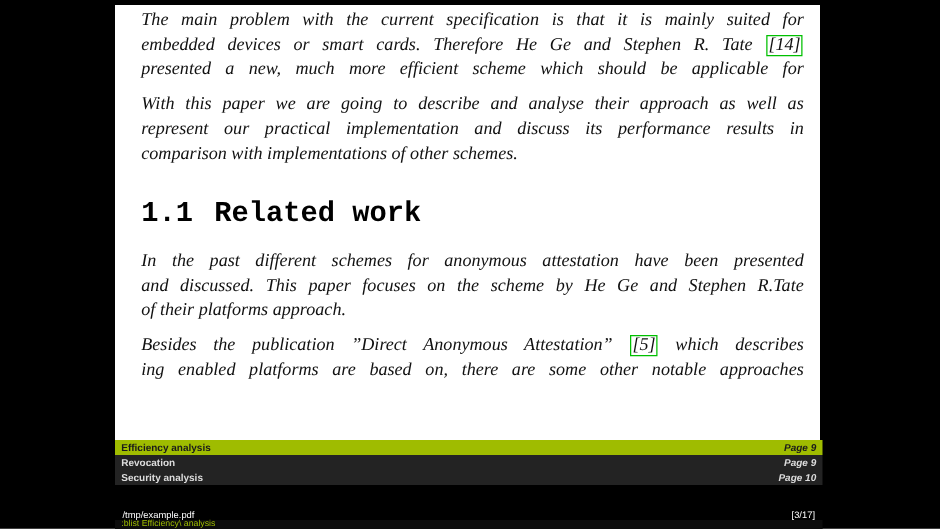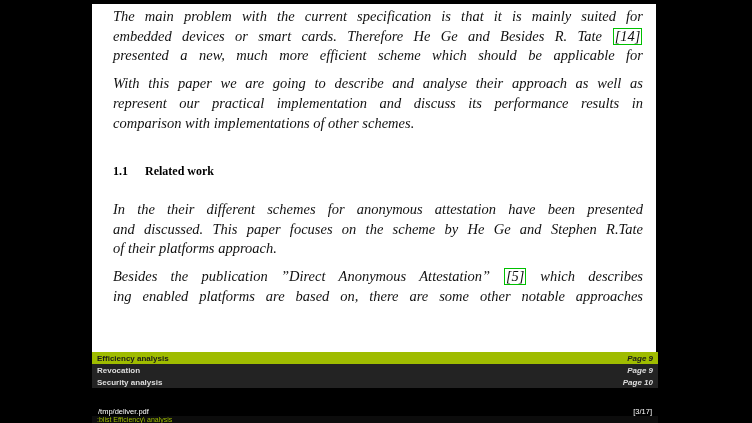--- a/index.html
+++ b/index.html
@@ -13,21 +13,21 @@
   .window{position:absolute;left:92px;top:4px;width:566px;height:419px;background:#000;}
   .page{position:absolute;left:0;top:0;width:564px;height:365px;background:var(--page_bg);
         overflow:hidden;}
   .page-inner{padding:3px 13px 0 21px;font-family:"Liberation Serif","DejaVu Serif",serif;
         font-size:14.5px;line-height:19.7px;color:var(--text);}
   .para{margin:0 0 8px 0;}
   .line{text-align:justify;text-align-last:justify;white-space:normal;font-style:italic;}
   .line.end{text-align-last:left;}
   .cite{border:1px solid var(--link_border);padding:0 0.5px;margin:0 1px;display:inline-block;
         line-height:15px;}
-  .heading{font-weight:bold;font-size:12px;margin:29px 0 18px 0;color:#000;}
+  .heading{font-weight:bold;font-size:23px;margin:29px 0 18px 0;color:#000;font-family:Liberation Mono, monospace;}
   .hnum{margin-right:17px;}
   .completion{position:absolute;left:0;top:348px;width:100%;}
   .crow{height:12px;background:var(--completion_bg);color:var(--completion_fg);
         display:flex;justify-content:space-between;align-items:center;padding:0 5px;
         font-size:8px;font-weight:bold;}
   .crow.hl{background:var(--highlight);color:#1A1A1A;}
   .cdetail{font-style:italic;}
   .statusbar{position:absolute;left:0;top:403px;width:100%;height:9px;background:var(--statusbar_bg);
         color:var(--statusbar_fg);font-size:7.5px;display:flex;justify-content:space-between;
         align-items:center;padding:0 6px;box-sizing:border-box;}
@@ -37,31 +37,31 @@
 </style>
 </head>
 <body>
 
 <div class="window">
 
   <div class="page">
     <div class="page-inner">
         <div class="para">
           <div class="line"><span>The main problem with the current specification is that it is mainly suited for</span></div>
-          <div class="line"><span>embedded devices or smart cards.  Therefore He Ge and Besides R. Tate </span><span class="cite">[14]</span></div>
+          <div class="line"><span>embedded devices or smart cards.  Therefore He Ge and Stephen R. Tate </span><span class="cite">[14]</span></div>
           <div class="line"><span>presented a new, much more efficient scheme which should be applicable for</span></div>
         </div>
         <div class="para">
           <div class="line"><span>With this paper we are going to describe and analyse their approach as well as</span></div>
           <div class="line"><span>represent our practical implementation and discuss its performance results in</span></div>
           <div class="line end"><span>comparison with implementations of other schemes.</span></div>
         </div>
         <div class="heading"><span class="hnum">1.1</span><span>Related work</span></div>
         <div class="para">
-          <div class="line"><span>In the their different schemes for anonymous attestation have been presented</span></div>
+          <div class="line"><span>In the past different schemes for anonymous attestation have been presented</span></div>
           <div class="line"><span>and discussed. This paper focuses on the scheme by He Ge and Stephen R.Tate</span></div>
           <div class="line end"><span>of their platforms approach.</span></div>
         </div>
         <div class="para">
           <div class="line"><span>Besides the publication ”Direct Anonymous Attestation” </span><span class="cite">[5]</span><span> which describes</span></div>
           <div class="line"><span>ing enabled platforms are based on, there are some other notable approaches</span></div>
         </div>
       </div>
   </div>
 
@@ -74,21 +74,21 @@
       <span class="clabel">Revocation</span>
       <span class="cdetail">Page 9</span>
     </div>
     <div class="crow">
       <span class="clabel">Security analysis</span>
       <span class="cdetail">Page 10</span>
     </div>
   </div>
 
   <div class="statusbar">
-    <span>/tmp/deliver.pdf</span>
+    <span>/tmp/example.pdf</span>
     <span>[3/17]</span>
   </div>
 
   <div class="inputbar">
     <span>:blist Efficiency\ analysis</span>
   </div>
 
 </div>
 
 </body></html>

